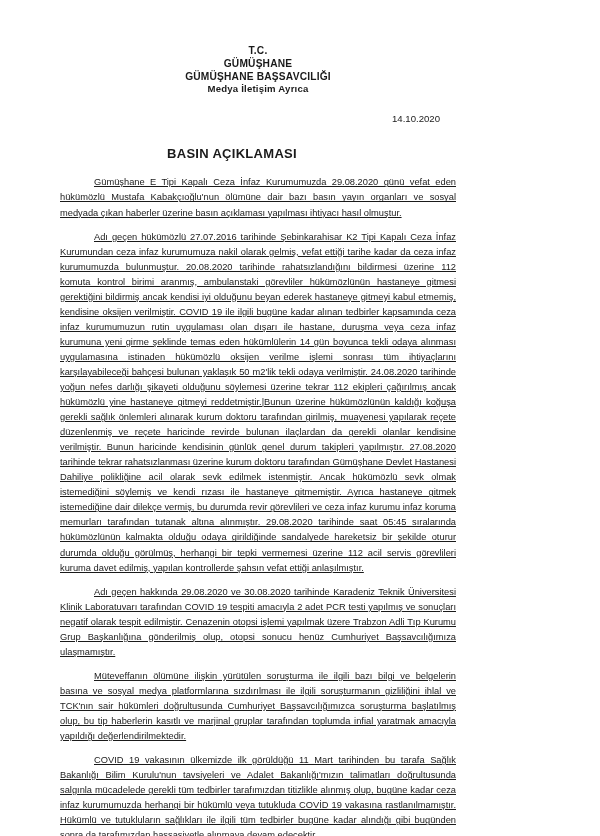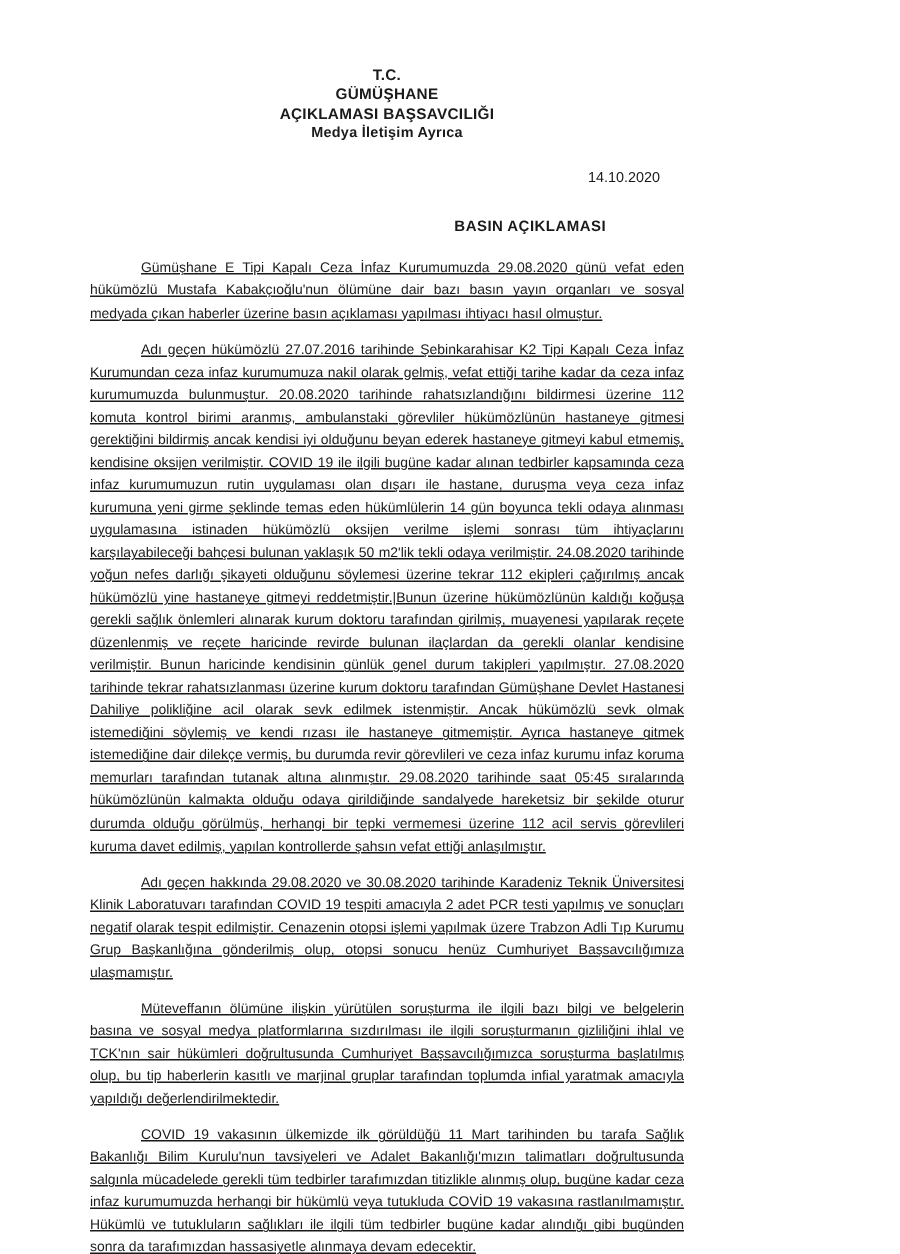--- a/index.html
+++ b/index.html
@@ -37,22 +37,22 @@
     font-size: 9.6px;
   }
   .date-row {
     margin-top: 18px;
     text-align: right;
     font-size: 9.6px;
     padding-right: 16px;
   }
   .doc-title {
     margin-top: 22px;
-    text-align: right;
-    font-size: 10px;
+    text-align: center;
+    font-size: 13px;
     font-weight: bold;
     letter-spacing: 0.3px;
     padding-right: 52px;
   }
   .body-copy {
     margin-top: 14px;
   }
   p.para {
     margin: 0 0 9px 0;
     font-size: 9.3px;
@@ -80,21 +80,21 @@
   }
 </style>
 </head>
 <body>
 
 <div class="page">
 
   <div class="letterhead">
     <span class="lh-line">T.C.</span>
     <span class="lh-line">GÜMÜŞHANE</span>
-    <span class="lh-line">AÇIKLAMASI BAŞSAVCILIĞI</span>
+    <span class="lh-line">GÜMÜŞHANE BAŞSAVCILIĞI</span>
     <span class="lh-line sub">Medya İletişim Ayrıca</span>
   </div>
 
   <div class="date-row">14.10.2020</div>
 
   <div class="doc-title">BASIN AÇIKLAMASI</div>
 
   <div class="body-copy">
     <p class="para">Gümüşhane E Tipi Kapalı Ceza İnfaz Kurumumuzda 29.08.2020 günü vefat eden hükümözlü Mustafa Kabakçıoğlu'nun ölümüne dair bazı basın yayın organları ve sosyal medyada çıkan haberler üzerine basın açıklaması yapılması ihtiyacı hasıl olmuştur.</p>
     <p class="para">Adı geçen hükümözlü 27.07.2016 tarihinde Şebinkarahisar K2 Tipi Kapalı Ceza İnfaz Kurumundan ceza infaz kurumumuza nakil olarak gelmiş, vefat ettiği tarihe kadar da ceza infaz kurumumuzda bulunmuştur. 20.08.2020 tarihinde rahatsızlandığını bildirmesi üzerine 112 komuta kontrol birimi aranmış, ambulanstaki görevliler hükümözlünün hastaneye gitmesi gerektiğini bildirmiş ancak kendisi iyi olduğunu beyan ederek hastaneye gitmeyi kabul etmemiş, kendisine oksijen verilmiştir. COVID 19 ile ilgili bugüne kadar alınan tedbirler kapsamında ceza infaz kurumumuzun rutin uygulaması olan dışarı ile hastane, duruşma veya ceza infaz kurumuna yeni girme şeklinde temas eden hükümlülerin 14 gün boyunca tekli odaya alınması uygulamasına istinaden hükümözlü oksijen verilme işlemi sonrası tüm ihtiyaçlarını karşılayabileceği bahçesi bulunan yaklaşık 50 m2'lik tekli odaya verilmiştir. 24.08.2020 tarihinde yoğun nefes darlığı şikayeti olduğunu söylemesi üzerine tekrar 112 ekipleri çağırılmış ancak hükümözlü yine hastaneye gitmeyi reddetmiştir.|Bunun üzerine hükümözlünün kaldığı koğuşa gerekli sağlık önlemleri alınarak kurum doktoru tarafından girilmiş, muayenesi yapılarak reçete düzenlenmiş ve reçete haricinde revirde bulunan ilaçlardan da gerekli olanlar kendisine verilmiştir. Bunun haricinde kendisinin günlük genel durum takipleri yapılmıştır. 27.08.2020 tarihinde tekrar rahatsızlanması üzerine kurum doktoru tarafından Gümüşhane Devlet Hastanesi Dahiliye polikliğine acil olarak sevk edilmek istenmiştir. Ancak hükümözlü sevk olmak istemediğini söylemiş ve kendi rızası ile hastaneye gitmemiştir. Ayrıca hastaneye gitmek istemediğine dair dilekçe vermiş, bu durumda revir görevlileri ve ceza infaz kurumu infaz koruma memurları tarafından tutanak altına alınmıştır. 29.08.2020 tarihinde saat 05:45 sıralarında hükümözlünün kalmakta olduğu odaya girildiğinde sandalyede hareketsiz bir şekilde oturur durumda olduğu görülmüş, herhangi bir tepki vermemesi üzerine 112 acil servis görevlileri kuruma davet edilmiş, yapılan kontrollerde şahsın vefat ettiği anlaşılmıştır.</p>

